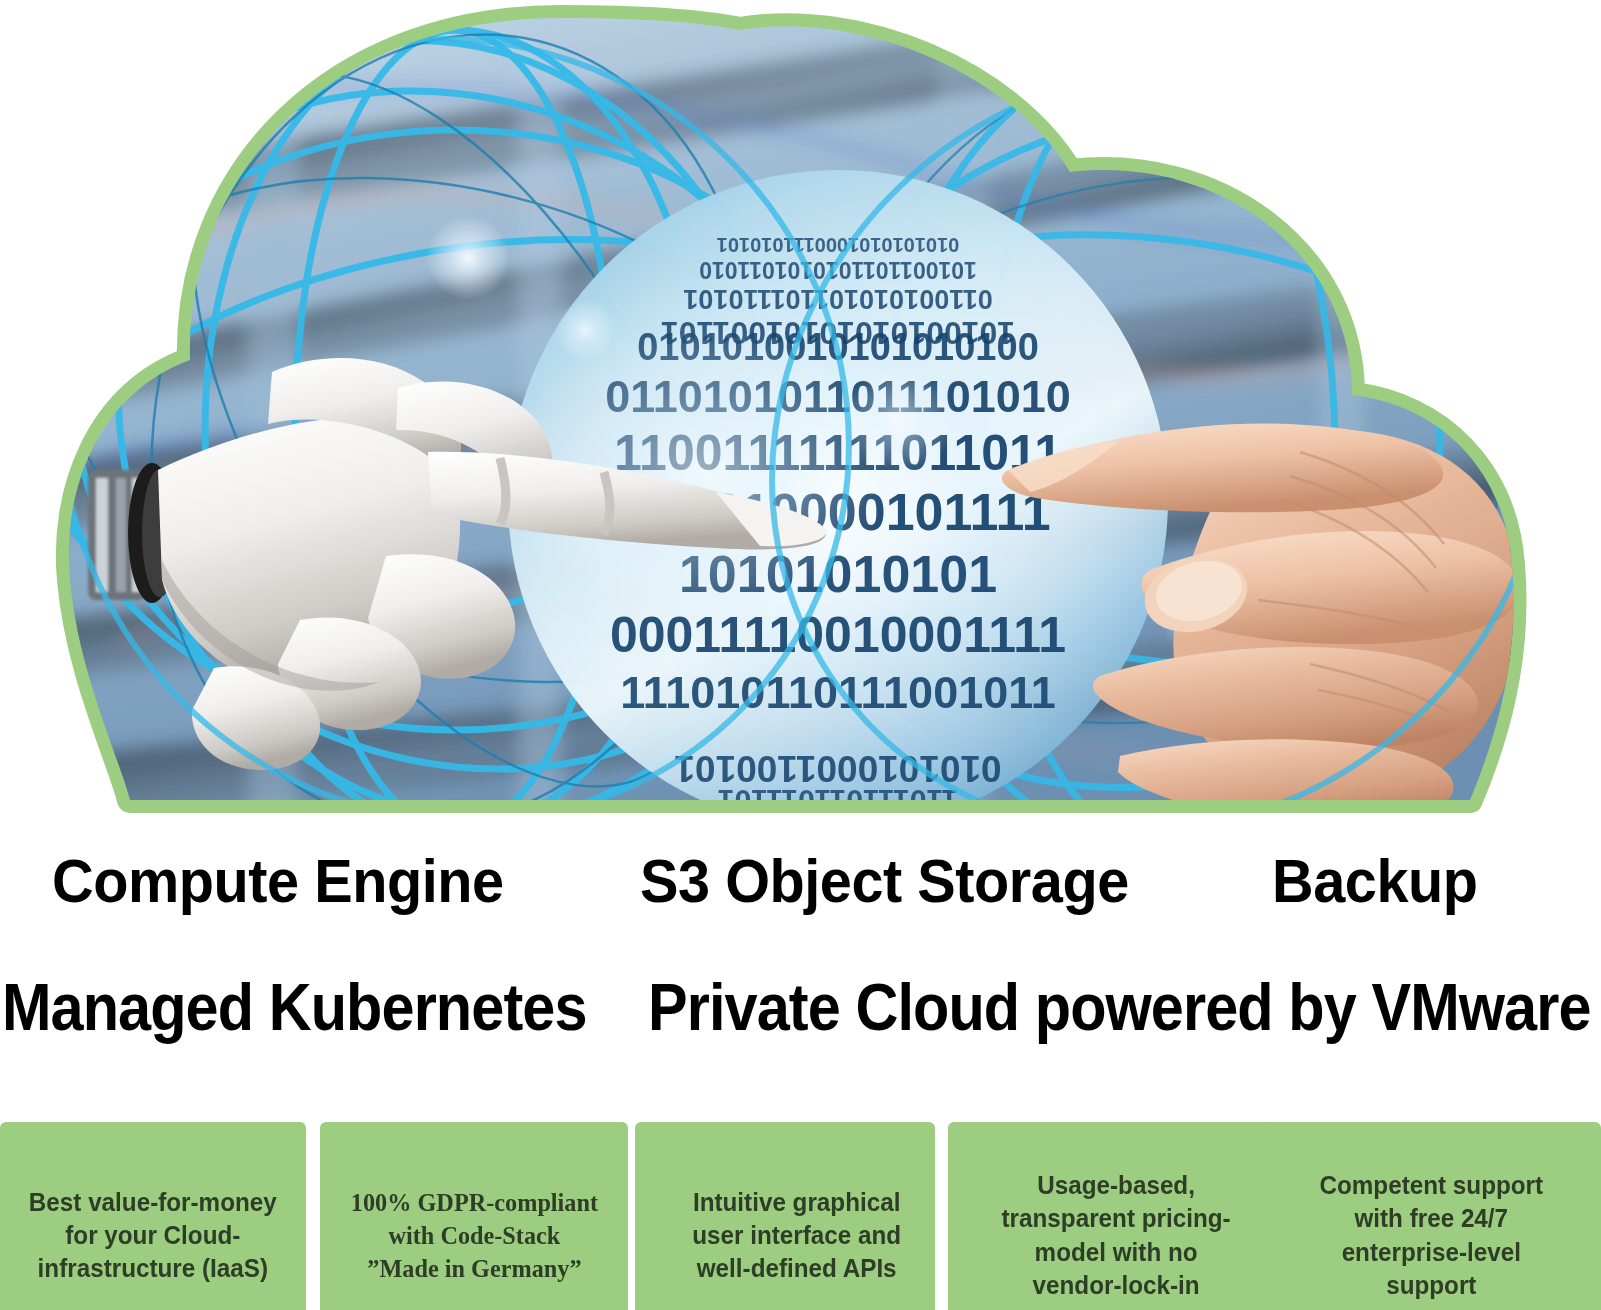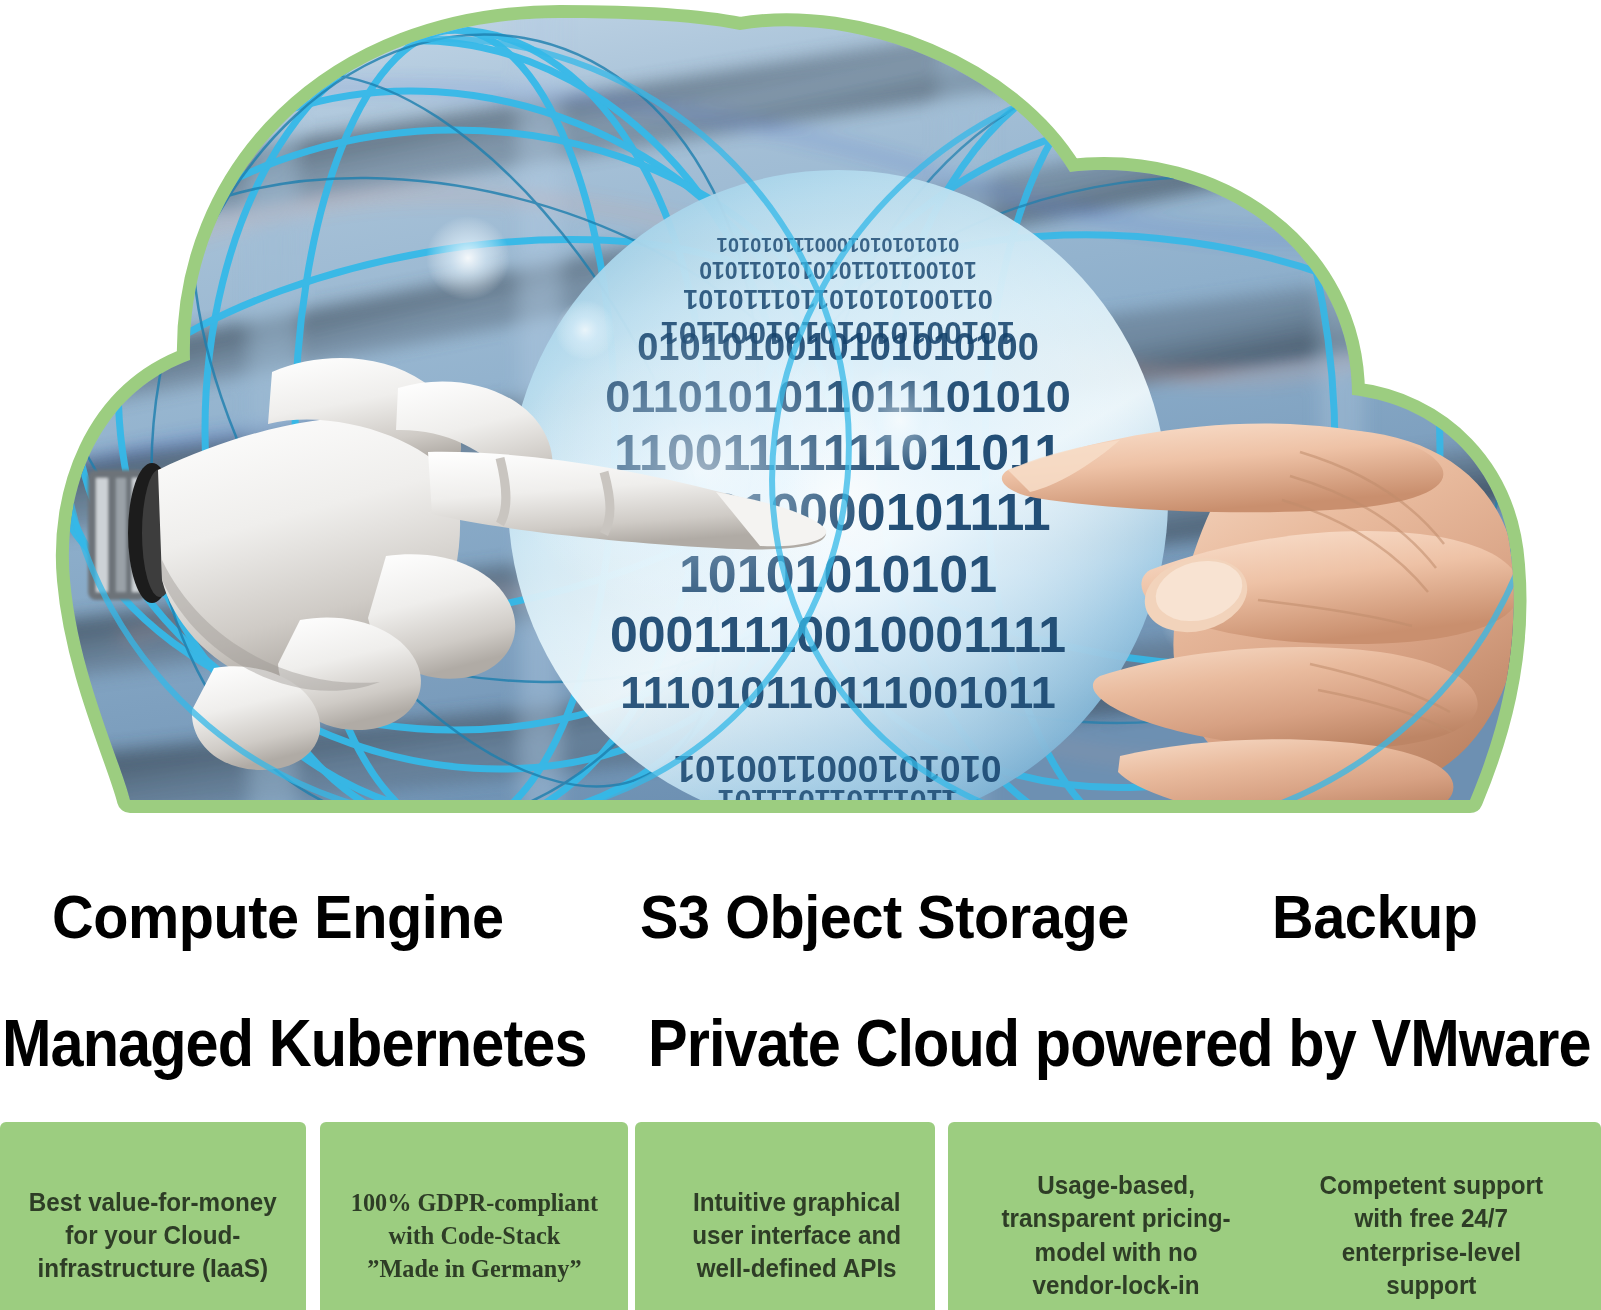--- a/index.html
+++ b/index.html
@@ -11,21 +11,21 @@
   }
   #page { position:relative; width:1601px; height:1310px; background:#fff; }
 
   
   .cloud-wrap {
     position:absolute; left:0; top:0; width:1601px; height:822px;
   }
   .cloud-svg { position:absolute; left:0; top:0; width:1601px; height:822px; }
 
   
-  .headings { position:absolute; left:0; top:858px; width:1601px; height:258px; }
+  .headings { position:absolute; left:0; top:822px; width:1601px; height:258px; }
   .hl {
     position:absolute;
     color:#000;
     font-family:"Liberation Sans Narrow","Liberation Sans", sans-serif;
     font-weight:700;
     white-space:nowrap;
     transform-origin:left top;
   }
   .row1 { font-size:62px; line-height:62px; top:28px; letter-spacing:-0.5px; }
   .row2 { font-size:66px; line-height:66px; top:152px; letter-spacing:-1px; }

